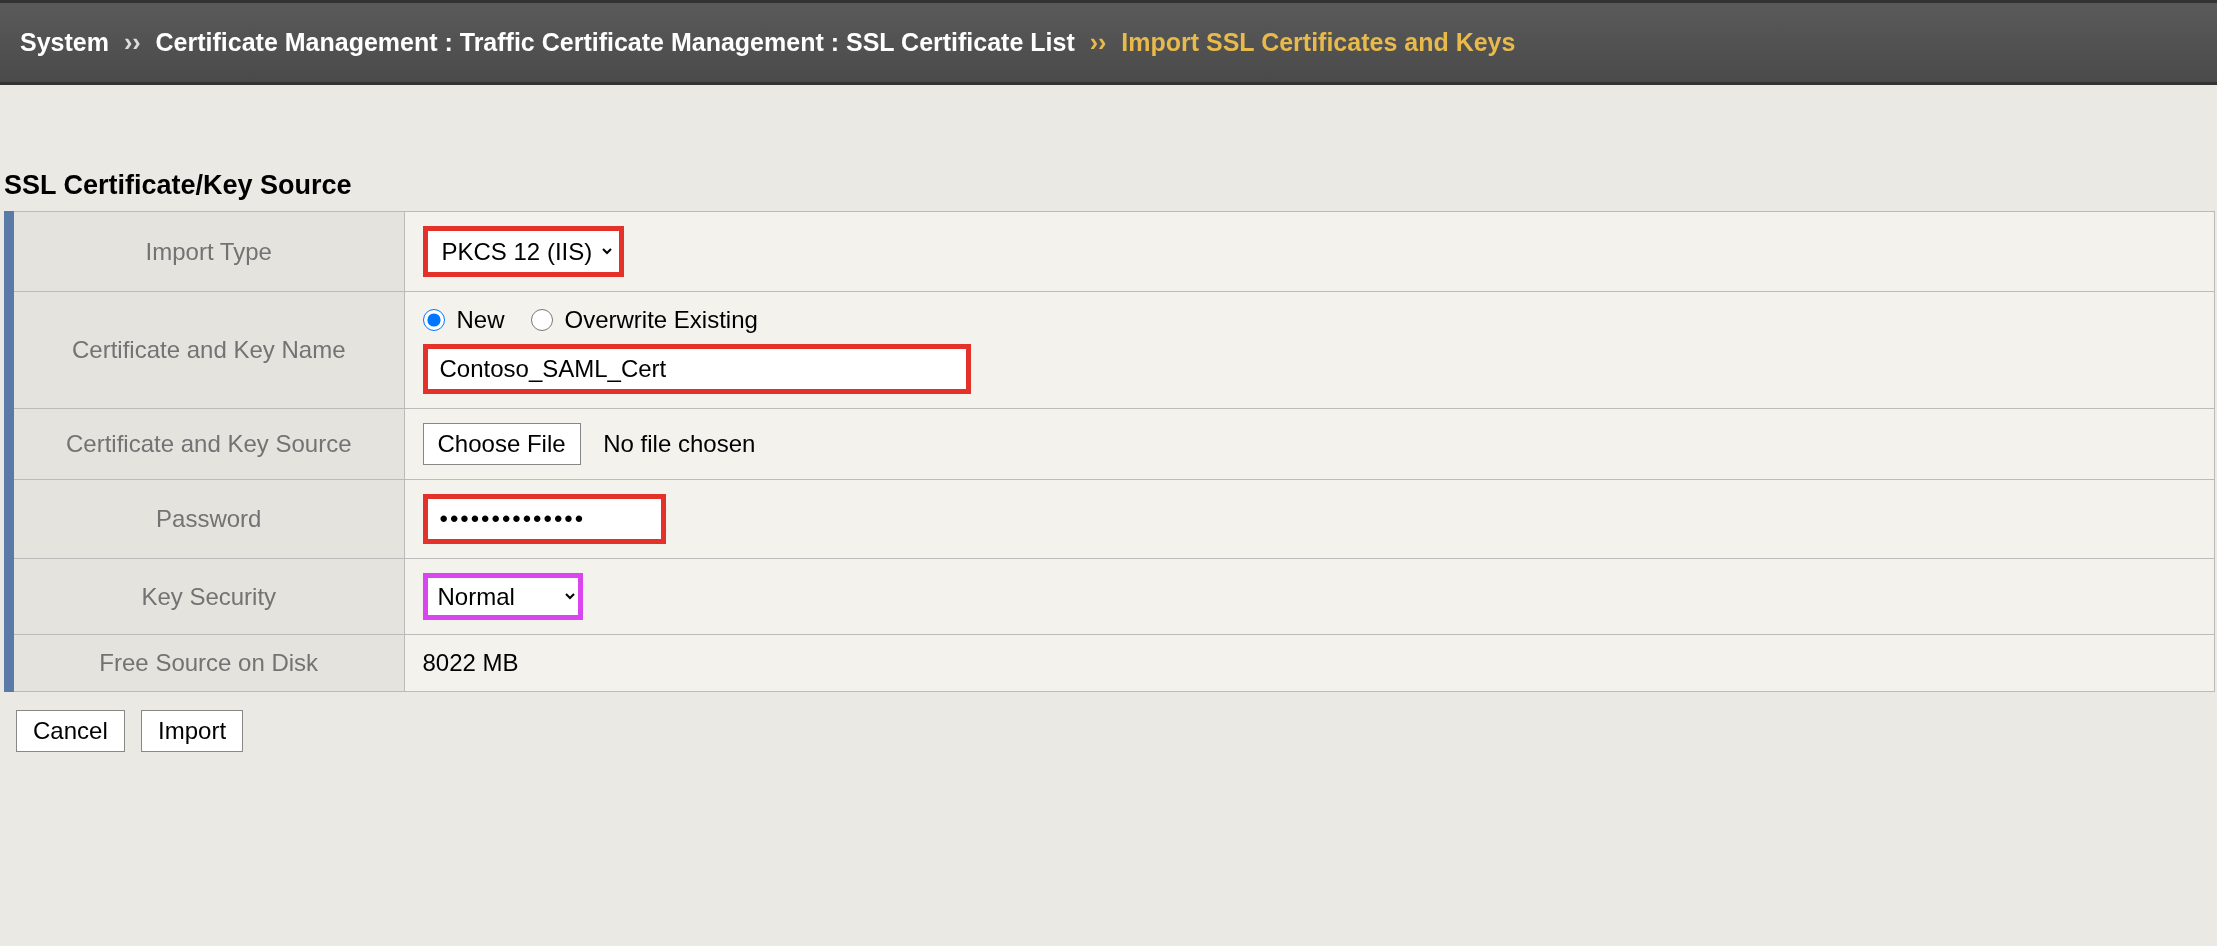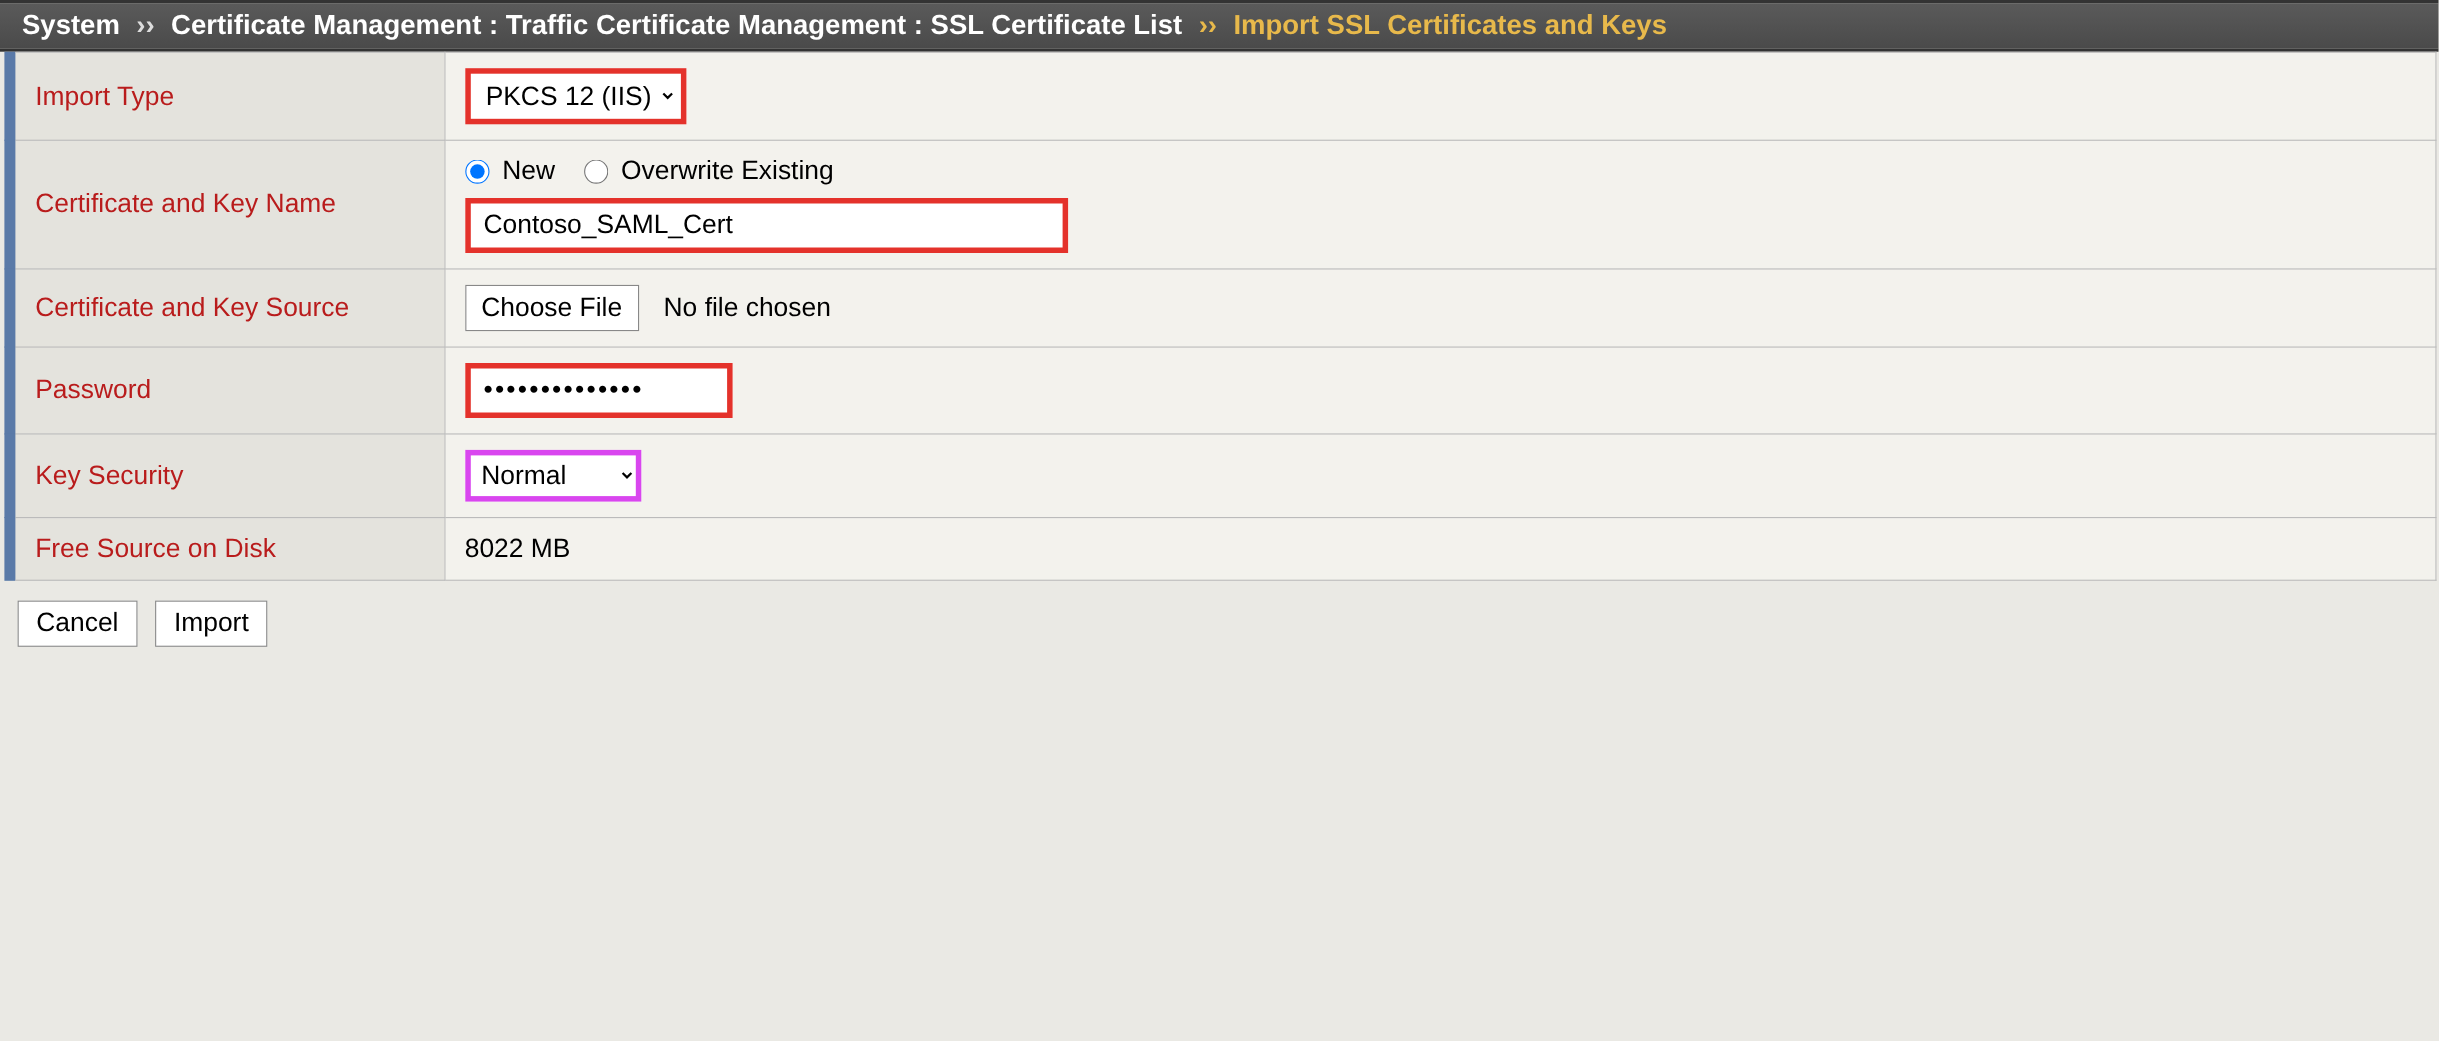--- a/index.html
+++ b/index.html
@@ -9,21 +9,21 @@
     }
     body {
       font-family: Arial, Helvetica, sans-serif;
       background: #eae9e4;
       font-size: 23px;
     }
     .breadcrumb {
       background: linear-gradient(to bottom, #5a5a5a, #4a4a4a);
       border-top: 3px solid #333;
       border-bottom: 3px solid #333;
-      padding: 6px 20px;
+      padding: 25px 20px;
       color: #fff;
       font-size: 25px;
       font-weight: bold;
     }
     .breadcrumb .sep {
       margin: 0 8px;
       color: #ddd;
     }
     .breadcrumb .sep.gold {
       color: #e8b94b;
@@ -48,21 +48,22 @@
     }
     .form-table td {
       border: 1px solid #bbb;
       padding: 14px 18px;
       font-size: 24px;
       vertical-align: middle;
     }
     .form-table td.label-cell {
       background: #e4e3dd;
       width: 395px;
-      color: #b91c1c;
+      color: #737373;
+      text-align: center;
     }
     .form-table td.value-cell {
       background: #f3f2ed;
     }
     .highlight-red {
       border: 5px solid #e4322b;
       padding: 2px 4px;
       display: inline-block;
       background: #fff;
     }
@@ -143,20 +144,21 @@
 
 <div class="breadcrumb">
   <span>System</span>
   <span class="sep">››</span>
   <span>Certificate Management : Traffic Certificate Management : SSL Certificate List</span>
   <span class="sep gold">››</span>
   <span class="current">Import SSL Certificates and Keys</span>
 </div>
 
 <div class="content">
+  <div class="section-title">SSL Certificate/Key Source</div>
 
   <table class="form-table">
     <tbody>
         <tr>
       <td class="label-cell">Import Type</td>
       <td class="value-cell">
         <span class="highlight-red">
           <select>
             <option>PKCS 12 (IIS)</option>
           </select>

